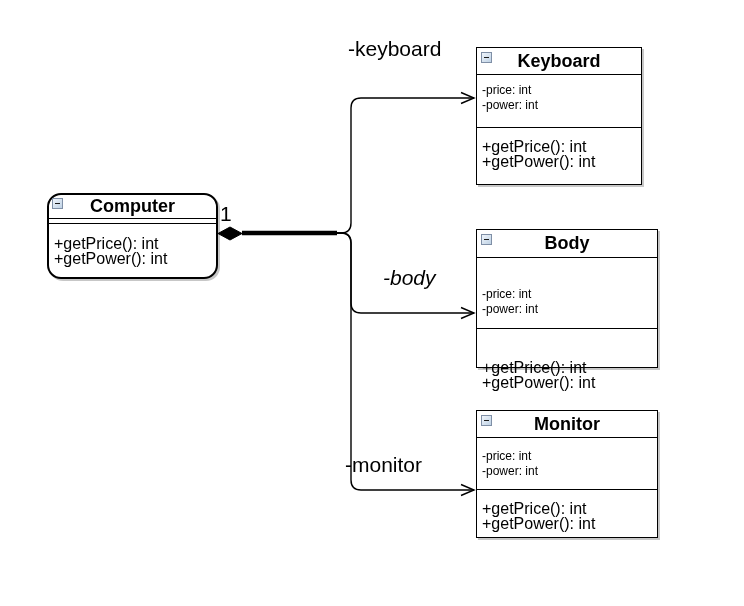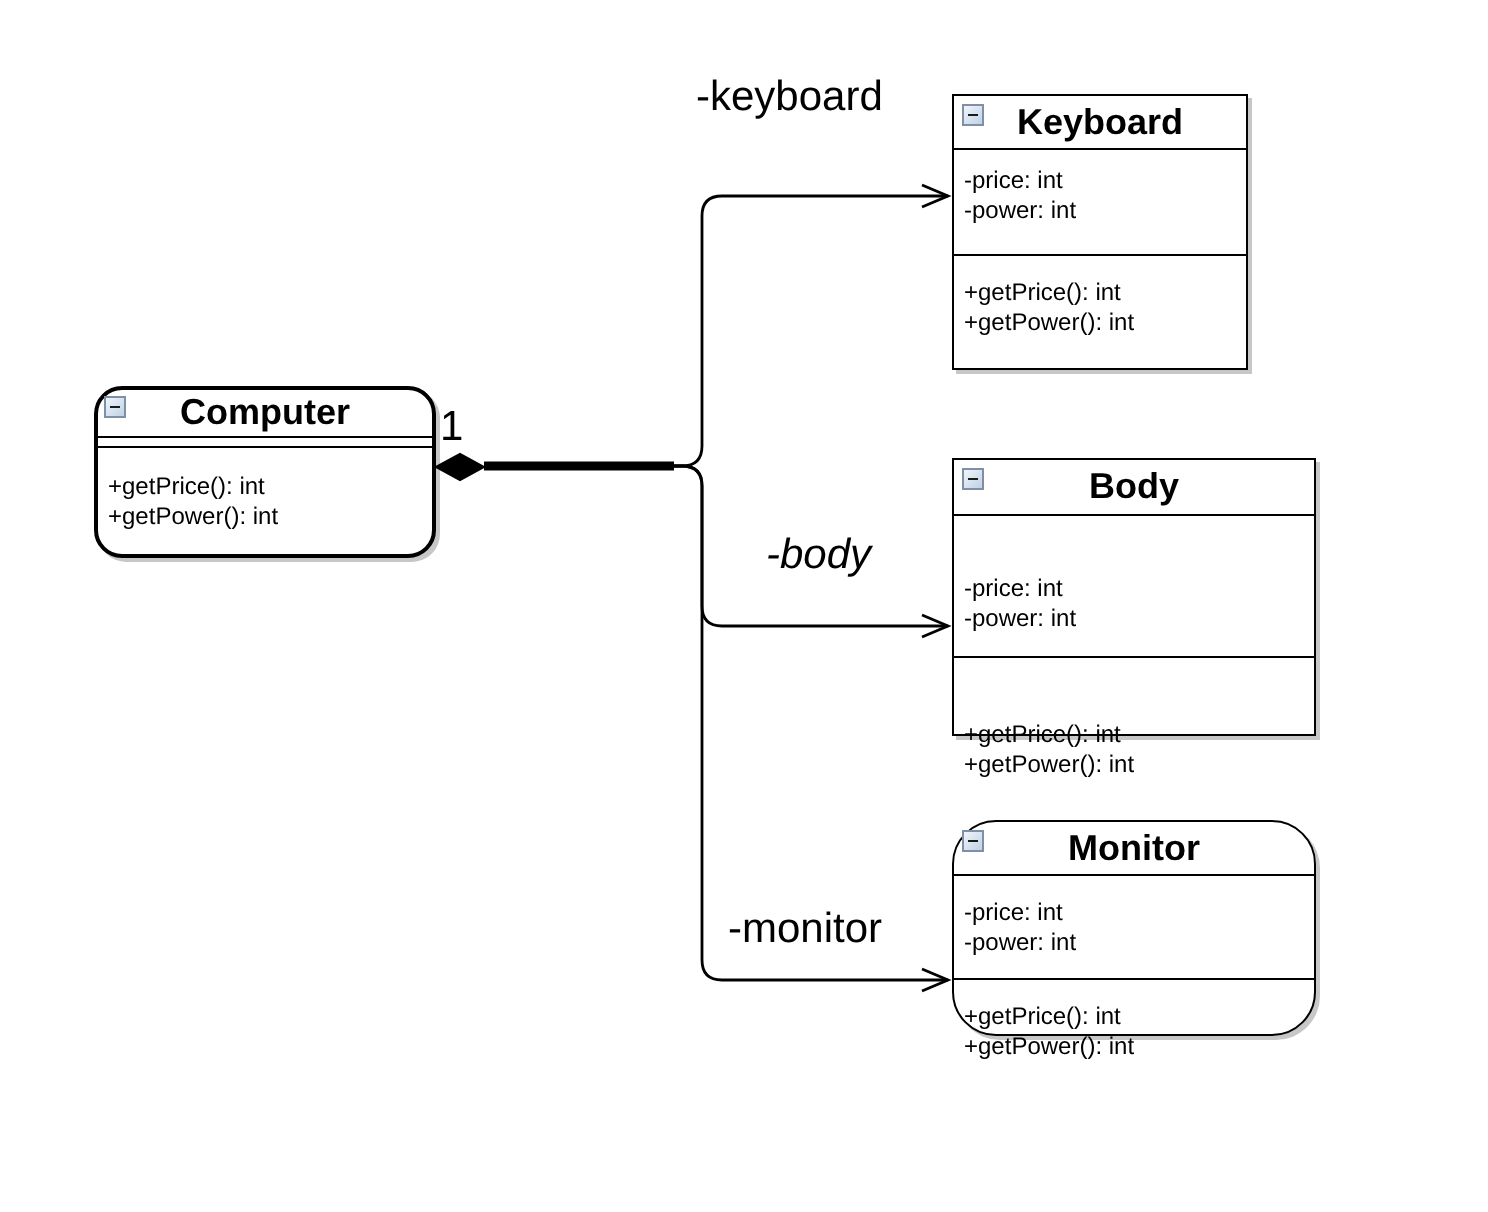--- a/index.html
+++ b/index.html
@@ -29,43 +29,43 @@
     display:flex;align-items:center;justify-content:center;cursor:pointer;
   }
   .collapse-btn .minus-bar{width:5px;height:1px;background:#1a1a1a;}
   .cls .attrs{
     border-bottom:1px solid #000;box-sizing:border-box;
     font-size:12px;line-height:15px;padding:8px 14px 0 5px;flex:none;
     white-space:nowrap;
   }
   .cls .attrs-empty{height:4px;border-bottom:1px solid #000;flex:none;}
   .cls .methods{
-    box-sizing:border-box;font-size:12px;line-height:15px;
+    box-sizing:border-box;font-size:16px;line-height:15px;
     padding:11px 5px 0 5px;flex:1;white-space:nowrap;
   }
 
   
   .computer{left:47px;top:193px;width:171px;height:86px;border-width:2px;border-radius:14px;}
   .computer .title-row{height:24px;line-height:22px;}
   .computer .collapse-btn{left:3px;top:3px;}
   .computer .methods{padding-top:12px;}
-  .keyboard{left:476px;top:47px;width:148px;height:138px;}
+  .keyboard{left:476px;top:47px;width:166px;height:138px;}
   .keyboard .title-row{height:27px;line-height:26px;}
   .keyboard .attrs{height:53px;}
   .body-cls{left:476px;top:229px;width:182px;height:139px;gap:20px;}
   .body-cls .title-row{height:28px;line-height:27px;}
   .body-cls .attrs{height:51px;padding-top:9px;}
-  .monitor{left:476px;top:410px;width:182px;height:108px;border-radius:22px;}
+  .monitor{left:476px;top:410px;width:182px;height:128px;}
   .monitor .title-row{height:27px;line-height:26px;}
   .monitor .attrs{height:52px;padding-top:11px;}
 
   .edge-label{position:absolute;font-size:21px;color:#000;white-space:nowrap;cursor:default;}
   .lbl-keyboard{left:348px;top:37px;}
   .lbl-body{left:383px;top:266px;font-style:italic;}
-  .lbl-monitor{left:364px;top:453px;}
+  .lbl-monitor{left:345px;top:453px;}
   .lbl-mult{left:220px;top:202px;font-size:21px;}
 </style>
 </head>
 <body>
 
 <div class="canvas">
 
   <svg class="edges" viewBox="0 0 744 606" xmlns="http://www.w3.org/2000/svg">
 
     <path d="M 242 233 L 341 233 Q 351 233 351 223 L 351 108 Q 351 98 361 98 L 474 98" fill="none" stroke="#000" stroke-width="1.4"></path>

